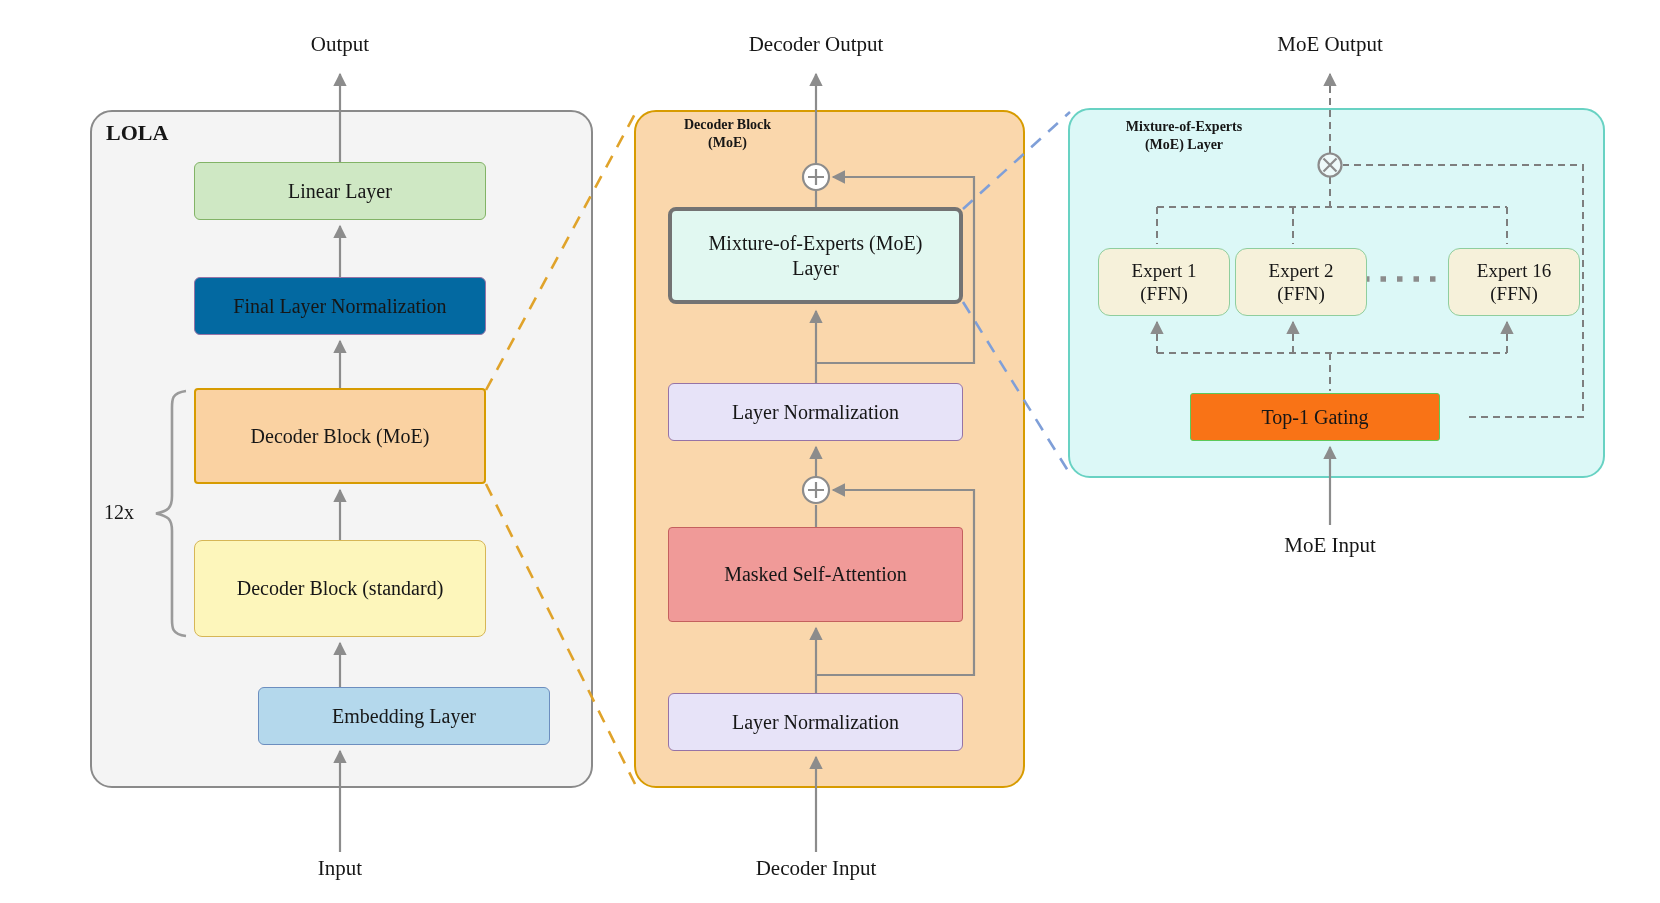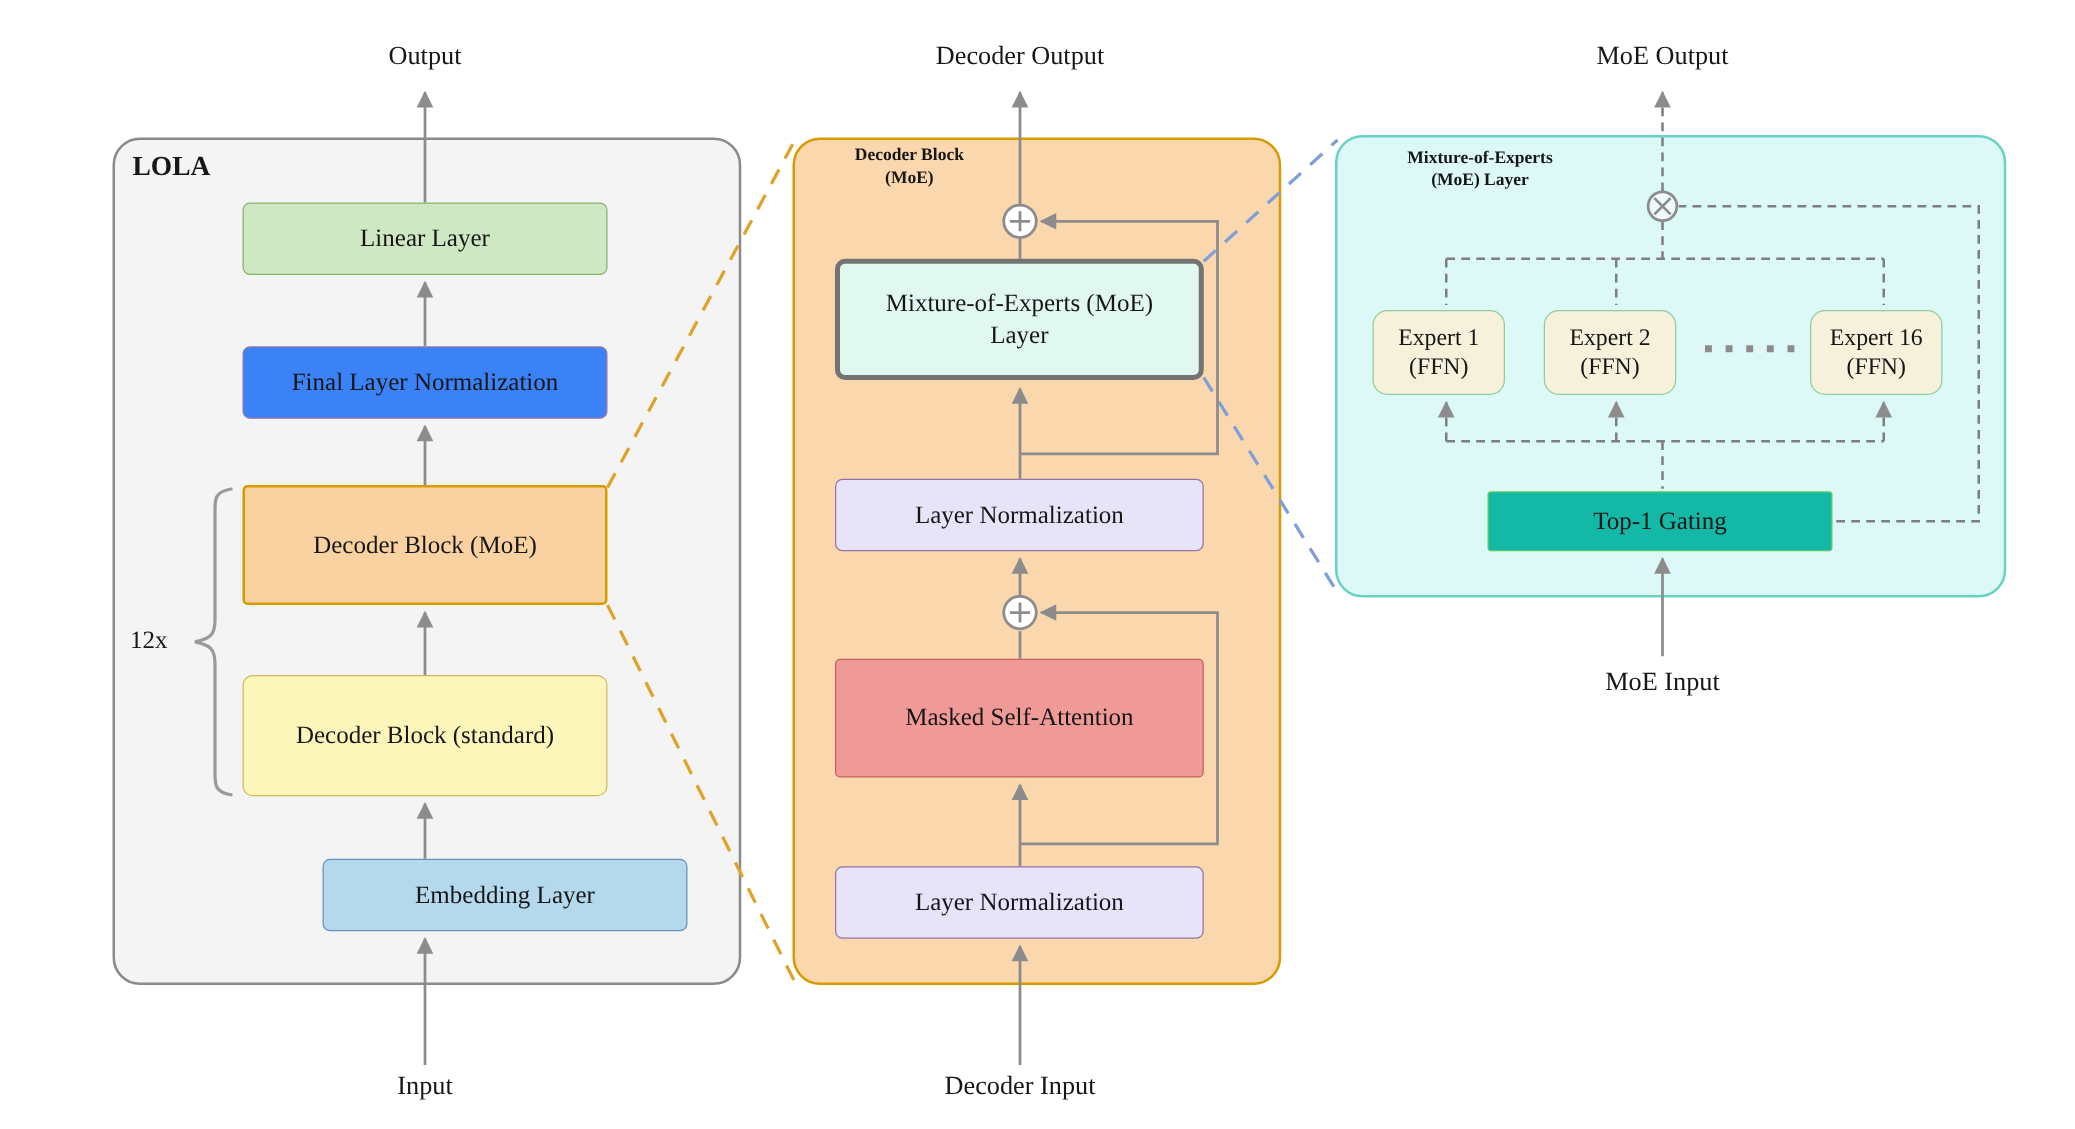--- a/index.html
+++ b/index.html
@@ -13,33 +13,33 @@
   .panel-moe{left:1068px;top:108px;width:537px;height:370px;background:#dcf8f7;border:2.5px solid #68d2c3;}
   .overlay{position:absolute;left:0;top:0;width:1660px;height:903px;z-index:2;}
   .node{
     position:absolute;box-sizing:border-box;z-index:3;border-radius:6px;
     display:flex;flex-direction:column;align-items:center;justify-content:center;
     font-size:20px;line-height:1.22;text-align:center;
   }
   .lbl{position:absolute;z-index:3;text-align:center;font-size:21px;line-height:1.15;}
   .ptitle{position:absolute;z-index:3;font-weight:bold;font-size:14px;line-height:1.3;text-align:center;}
   .n-linear{left:194px;top:162px;width:292px;height:58px;background:#cfe8c4;border:1.6px solid #82b366;}
-  .n-fnorm{left:194px;top:277px;width:292px;height:58px;background:#3b82f6;border:1.6px solid #9673a6;}
+  .n-fnorm{left:194px;top:277px;width:292px;height:58px;background:#0369a1;border:1.6px solid #9673a6;}
   .n-dmoe{left:194px;top:388px;width:292px;height:96px;background:#fad2a2;border:2px solid #d79b00;border-radius:4px;}
   .n-dstd{left:194px;top:540px;width:292px;height:97px;background:#fdf6bb;border:1.6px solid #d6b656;border-radius:8px;}
   .n-embed{left:212px;top:687px;width:292px;height:58px;background:#b4d8ec;border:1.6px solid #6c8ebf;margin-left:46px;}
   .n-moebox{left:668px;top:207px;width:295px;height:97px;background:#e1f8f1;border:4px solid #737373;border-radius:8px;}
   .n-lnt{left:668px;top:383px;width:295px;height:58px;background:#e7e3f8;border:1.6px solid #9673a6;}
   .n-msa{left:668px;top:527px;width:295px;height:95px;background:#f09a98;border:1.6px solid #c4605e;border-radius:4px;}
   .n-lnb{left:668px;top:693px;width:295px;height:58px;background:#e7e3f8;border:1.6px solid #9673a6;}
-  .n-exp{width:106px;height:68px;background:#f6f1da;border:1.6px solid #8fce9e;border-radius:12px;font-size:19px;}
+  .n-exp{width:132px;height:68px;background:#f6f1da;border:1.6px solid #8fce9e;border-radius:12px;font-size:19px;}
   .n-exp1{left:1098px;top:248px;}
   .n-exp2{left:1235px;top:248px;}
   .n-exp16{left:1448px;top:248px;}
-  .n-gate{left:1190px;top:393px;width:276px;height:48px;background:#14b8a6;border:1.6px solid #5bc95b;border-radius:3px;}
+  .n-gate{left:1190px;top:393px;width:250px;height:48px;background:#f97316;border:1.6px solid #5bc95b;border-radius:3px;}
 </style>
 </head>
 <body>
 
 <div class="canvas">
 
   <div class="panel panel-lola"></div>
   <div class="panel panel-decoder"></div>
   <div class="panel panel-moe"></div>
 

